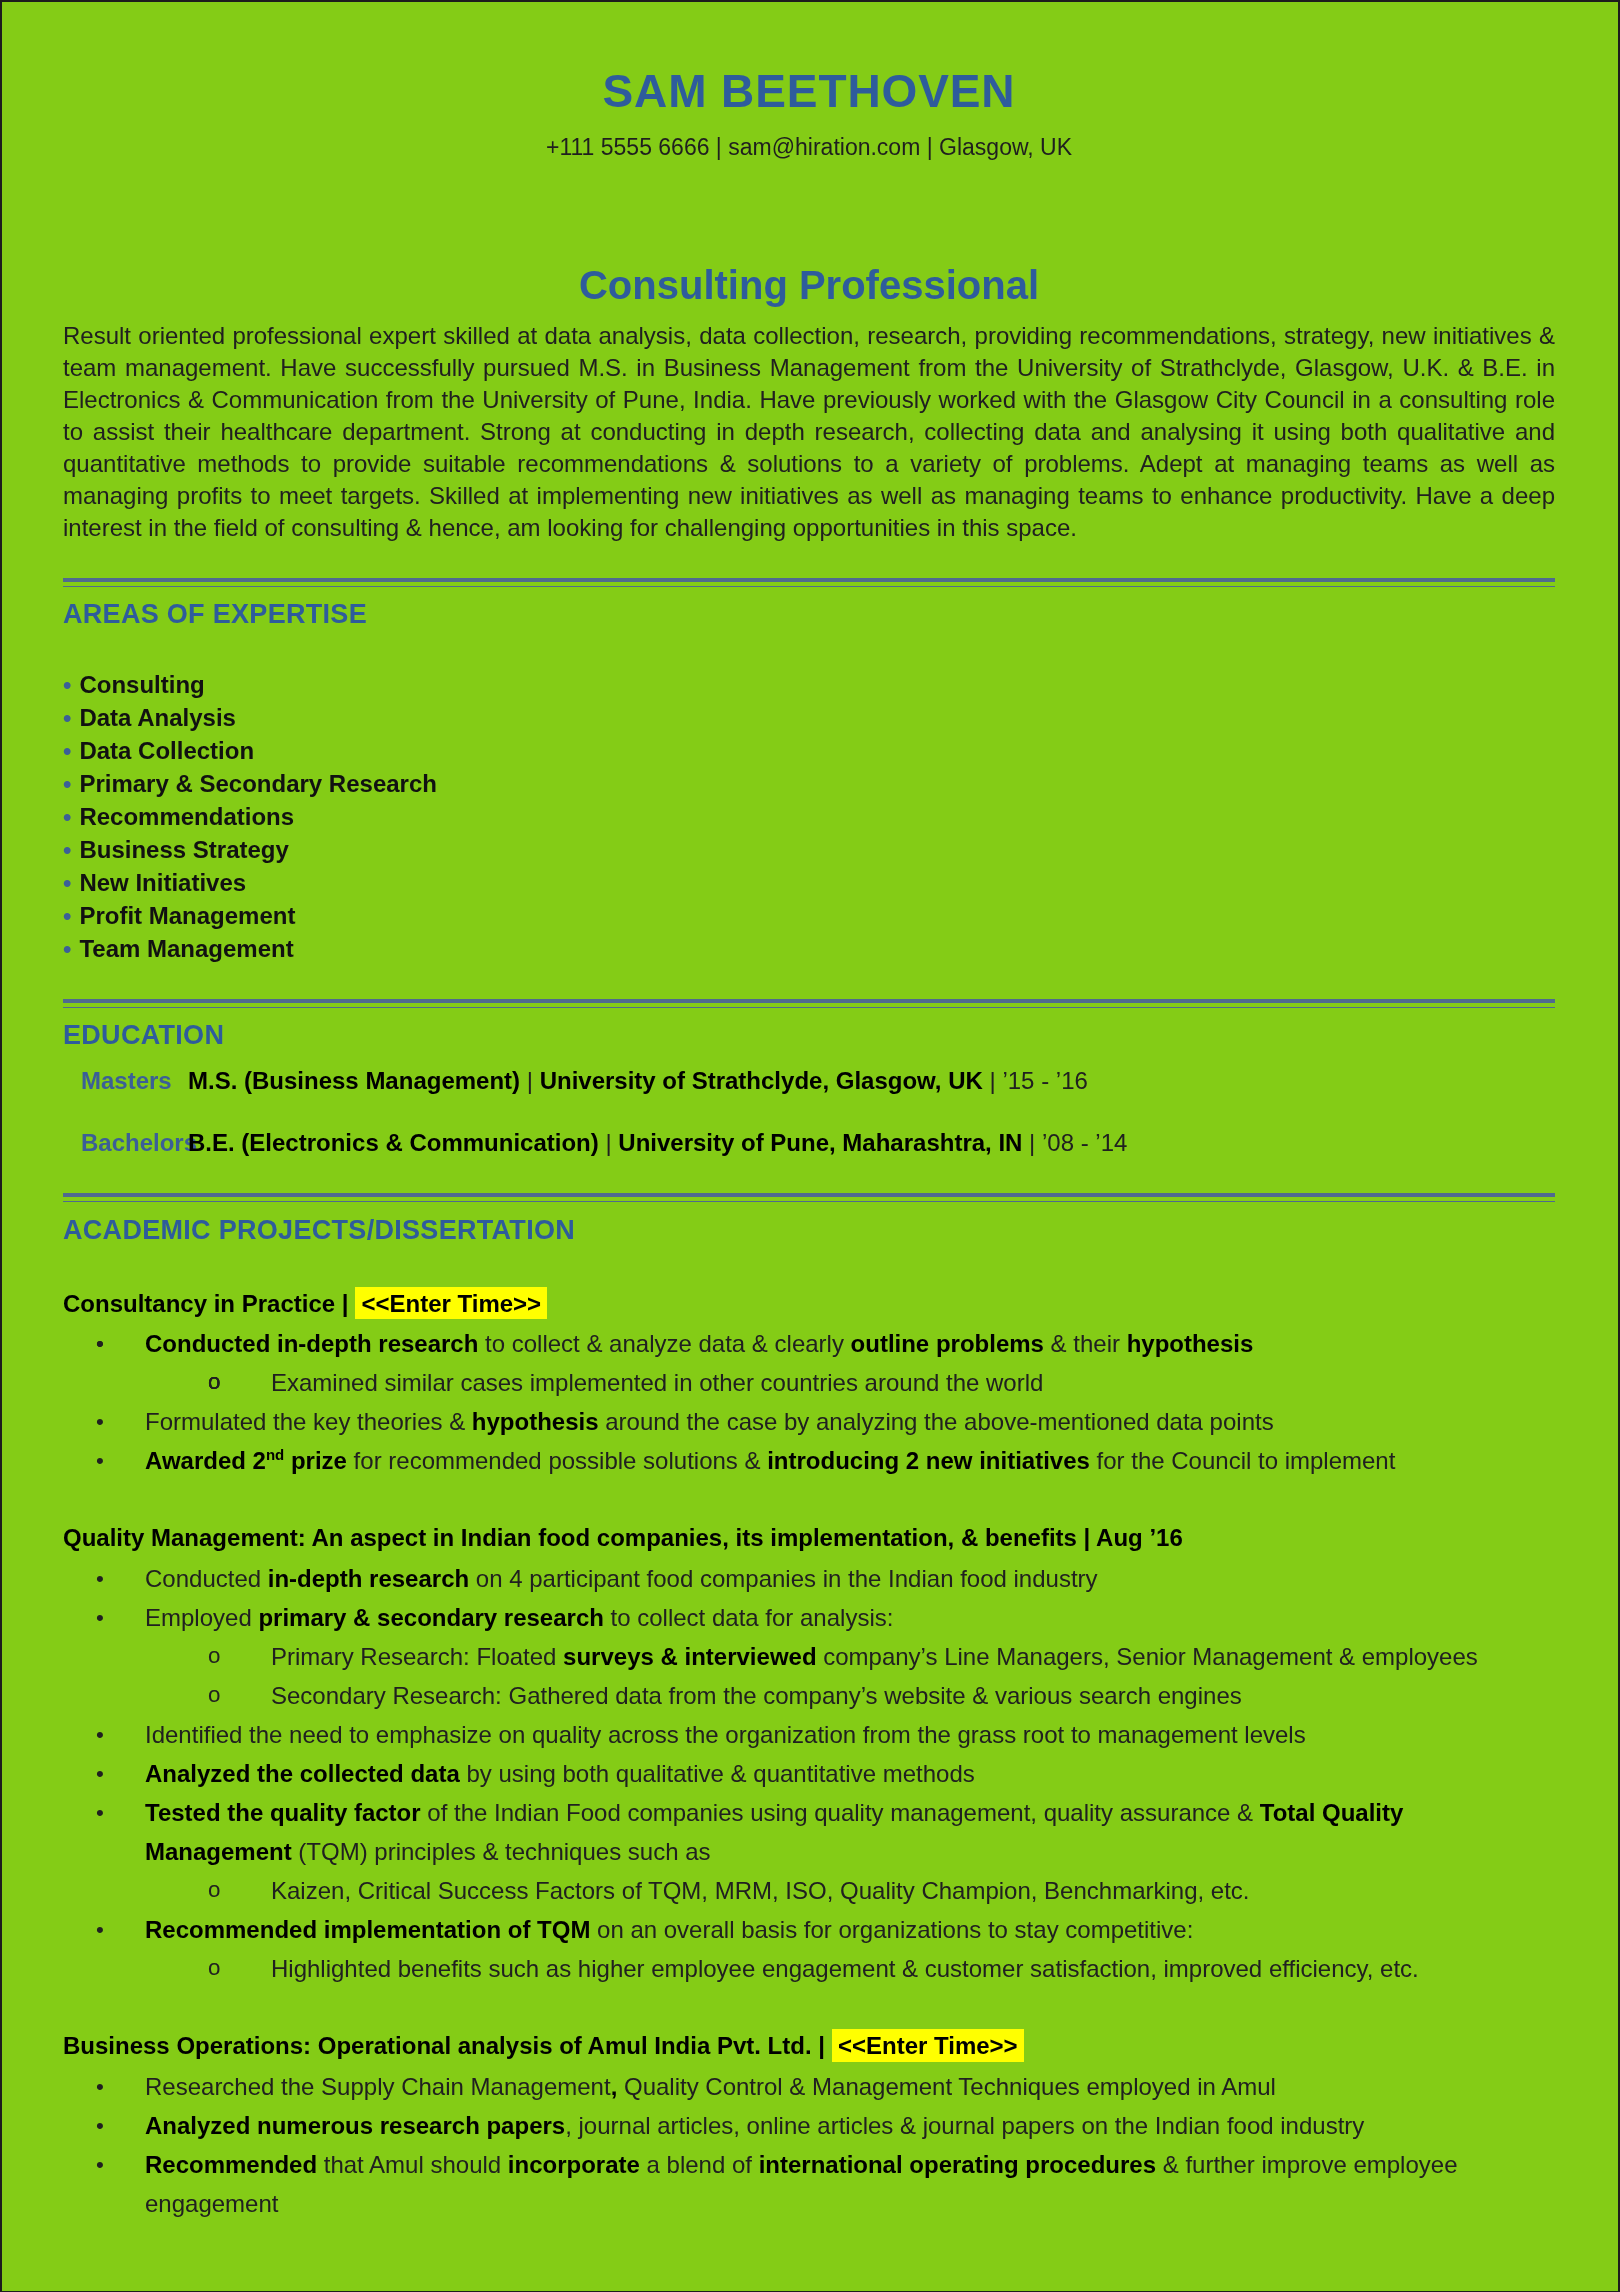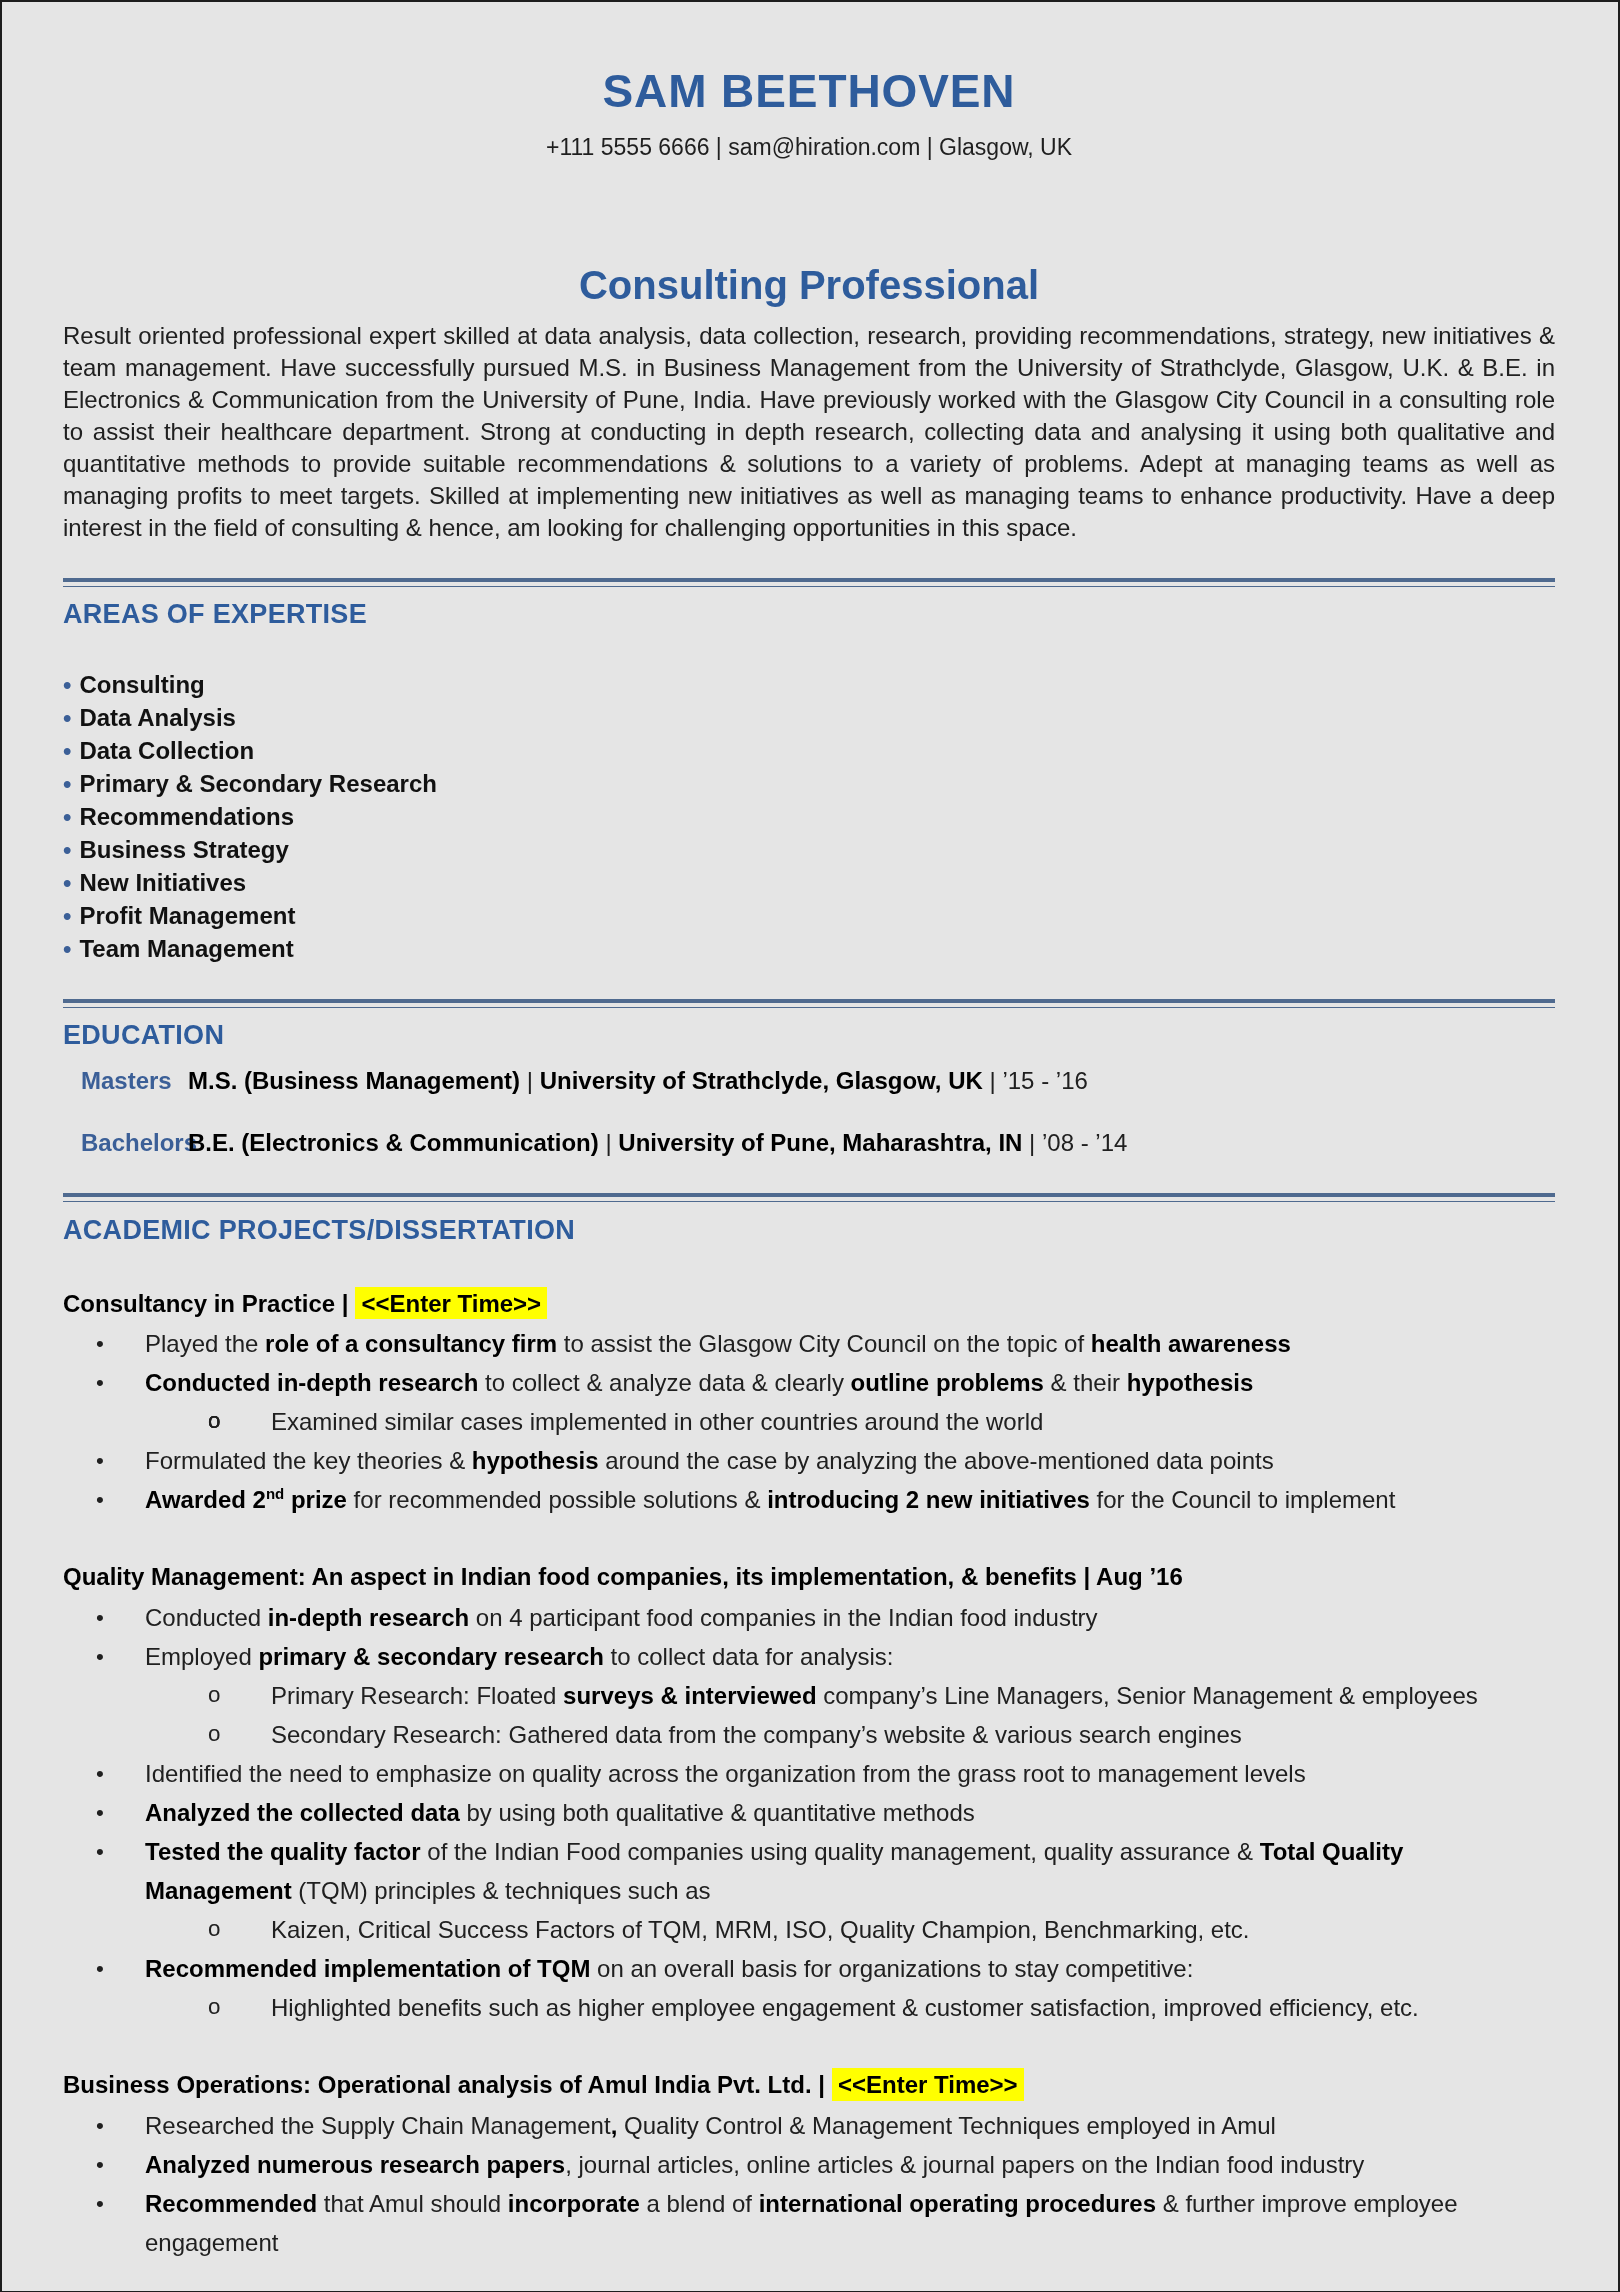--- a/index.html
+++ b/index.html
@@ -1,18 +1,18 @@
 <!DOCTYPE html>
 <html style="font-size:14.3px"><head>
 <meta charset="utf-8">
 <style>
   html,body { margin:0; padding:0; background:#ffffff; }
   body { width:1620px; font-family:"Liberation Sans", sans-serif; color:#212121;
          -webkit-font-smoothing:antialiased; }
-  .page { box-sizing:border-box; width:1620px; height:2293px; background:#e5e5e5;
+  .page { box-sizing:border-box; width:1620px; height:2293px; background:#84cc16;
           border:2.7px solid #1d1d1d; padding:63px 63px 0 61px; overflow:hidden; }
 
   
   .name { text-align:center; font-size:46px; font-weight:bold; color:#2E5C9C;
           letter-spacing:0.9px; line-height:53px; }
   .contact { text-align:center; font-size:23px; color:#1f1f1f; margin-top:16px; line-height:27px; }
 
   
   .doc-title { text-align:center; font-size:40px; font-weight:bold; color:#2E5C9C;
                margin-top:104px; line-height:41px; }
@@ -92,21 +92,21 @@
         <div class="edu-line"><span class="b">B.E. (Electronics &amp; Communication)</span><span> | </span><span class="b">University of Pune, Maharashtra, IN</span><span> | </span><span>’08 - ’14</span></div>
       </div>
     </div>
 
   <div class="divider"></div>
   <h2 class="sec">ACADEMIC PROJECTS/DISSERTATION</h2>
   <div class="projects">
       <div class="project">
         <h3 class="project-title"><span class="b">Consultancy in Practice | </span><span class="b hl">&lt;&lt;Enter Time&gt;&gt;</span></h3>
         <div class="bullets">
-          <div class="li l1"><span class="marker">•</span><span class="txt"><span>Played the </span><span class="b">role of a consultancy firm</span><span> to assist the Glasgow City Council on the topic of </span><span class="b">health awareness</span></span></div>
+          <div class="li l1"><span class="marker">•</span></div>
           <div class="li l1"><span class="marker">•</span><span class="txt"><span class="b">Conducted in-depth research</span><span> to collect &amp; analyze data &amp; clearly </span><span class="b">outline problems</span><span> &amp; their </span><span class="b">hypothesis</span></span></div>
           <div class="li l2"><span class="marker">o</span></div>
           <div class="li l2"><span class="marker">o</span></div>
           <div class="li l2"><span class="marker">o</span><span class="txt"><span>Examined similar cases implemented in other countries around the world</span></span></div>
           <div class="li l1"><span class="marker">•</span><span class="txt"><span>Formulated the key theories &amp; </span><span class="b">hypothesis</span><span> around the case by analyzing the above-mentioned data points</span></span></div>
           <div class="li l1"><span class="marker">•</span><span class="txt"><span class="b">Awarded 2</span><sup class="b">nd</sup><span class="b"> prize</span><span> for recommended possible solutions &amp; </span><span class="b">introducing 2 new initiatives</span><span> for the Council to implement</span></span></div>
         </div>
       </div>
       <div class="project">
         <h3 class="project-title"><span class="b">Quality Management: An aspect in Indian food companies, its implementation, &amp; benefits | Aug ’16</span></h3>

